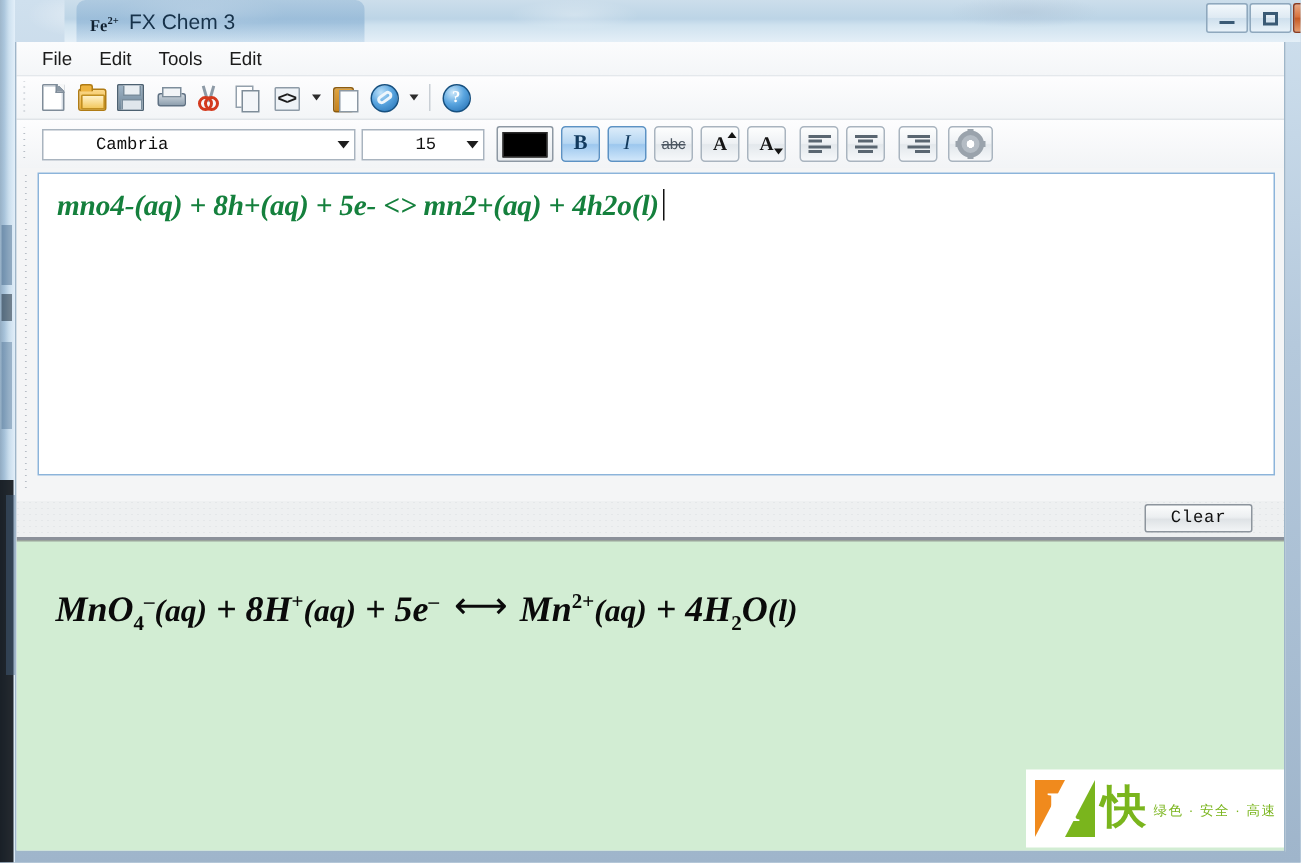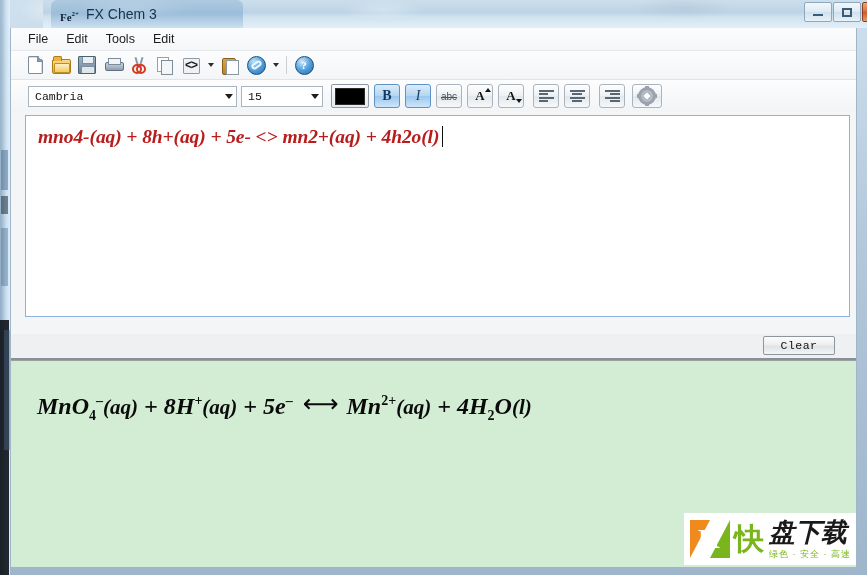--- a/index.html
+++ b/index.html
@@ -279,21 +279,21 @@
     height: 21px;
     border: 1px solid #a9b4bf;
     background: #ffffff;
     display: flex; align-items: center;
     position: relative;
     box-sizing: border-box;
     font-family: "Liberation Mono", monospace;
     font-size: 11.5px;
     color: #111;
   }
-  .combo .cval { padding-left: 6px; flex: 1; white-space: nowrap; }
+  .combo .cval { padding-left: 6px; flex: 1; white-space: nowrap; margin-left: 29px; }
   .combo .carrow {
     width: 15px; height: 100%;
     display: flex; align-items: center; justify-content: center;
   }
   .combo .carrow::after {
     content:"";
     border-left: 4px solid transparent;
     border-right: 4px solid transparent;
     border-top: 5px solid #1d1d1d;
   }
@@ -394,21 +394,21 @@
     box-sizing: border-box;
     padding: 10px 12px;
     overflow: hidden;
     position: relative;
   }
   #editor-text {
     font-family: "Liberation Serif", serif;
     font-weight: bold;
     font-style: italic;
     font-size: 19.5px;
-    color: #b91c1c;
+    color: #15803d;
     white-space: nowrap;
     letter-spacing: -0.1px;
   }
   #caret {
     display: inline-block;
     width: 1px; height: 21px;
     background: #111;
     vertical-align: -4px;
     margin-left: 3px;
   }
@@ -712,20 +712,19 @@
     <div id="output-pane">
       <div id="equation"><span>MnO</span><span class="sub">4</span><span class="sup">–</span><span class="phase">(aq)</span><span> + 8H</span><span class="sup">+</span><span class="phase">(aq)</span><span> + 5e</span><span class="sup">–</span><span class="arrow">⟷</span><span>Mn</span><span class="sup">2+</span><span class="phase">(aq)</span><span> + 4H</span><span class="sub">2</span><span>O</span><span class="phase">(l)</span></div>
       <div id="watermark">
         <div id="wm-k">
           <span class="tri-o"></span>
             <span class="tri-g"></span>
           <span class="k-letter">K</span>
         </div>
         <div id="wm-kuai">快</div>
         <div id="wm-right">
-          <div id="wm-pan">盘下载</div>
           <div id="wm-tag">绿色 · 安全 · 高速</div>
         </div>
       </div>
     </div>
 
   </div>
 </div>
 
 </body></html>

